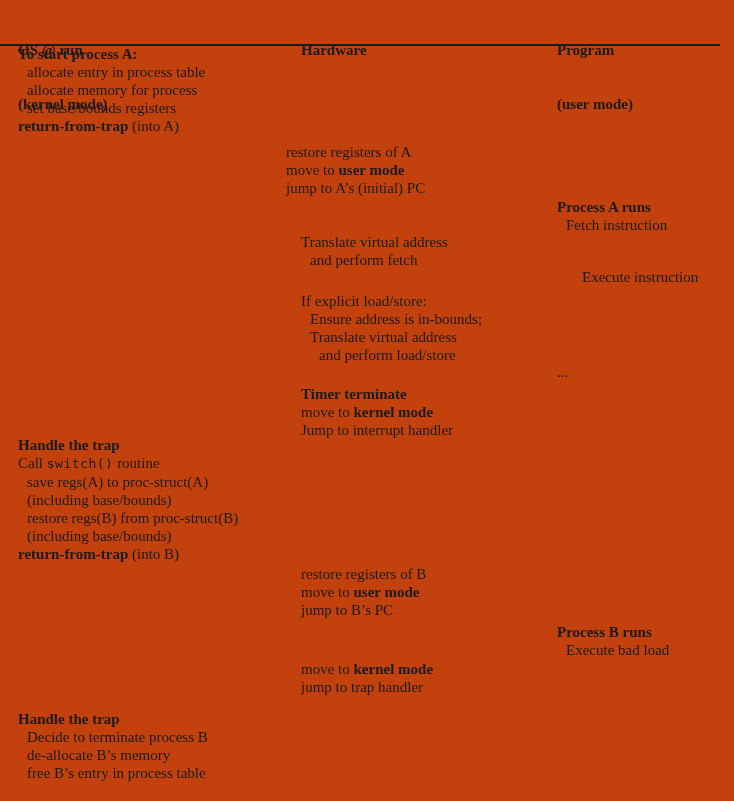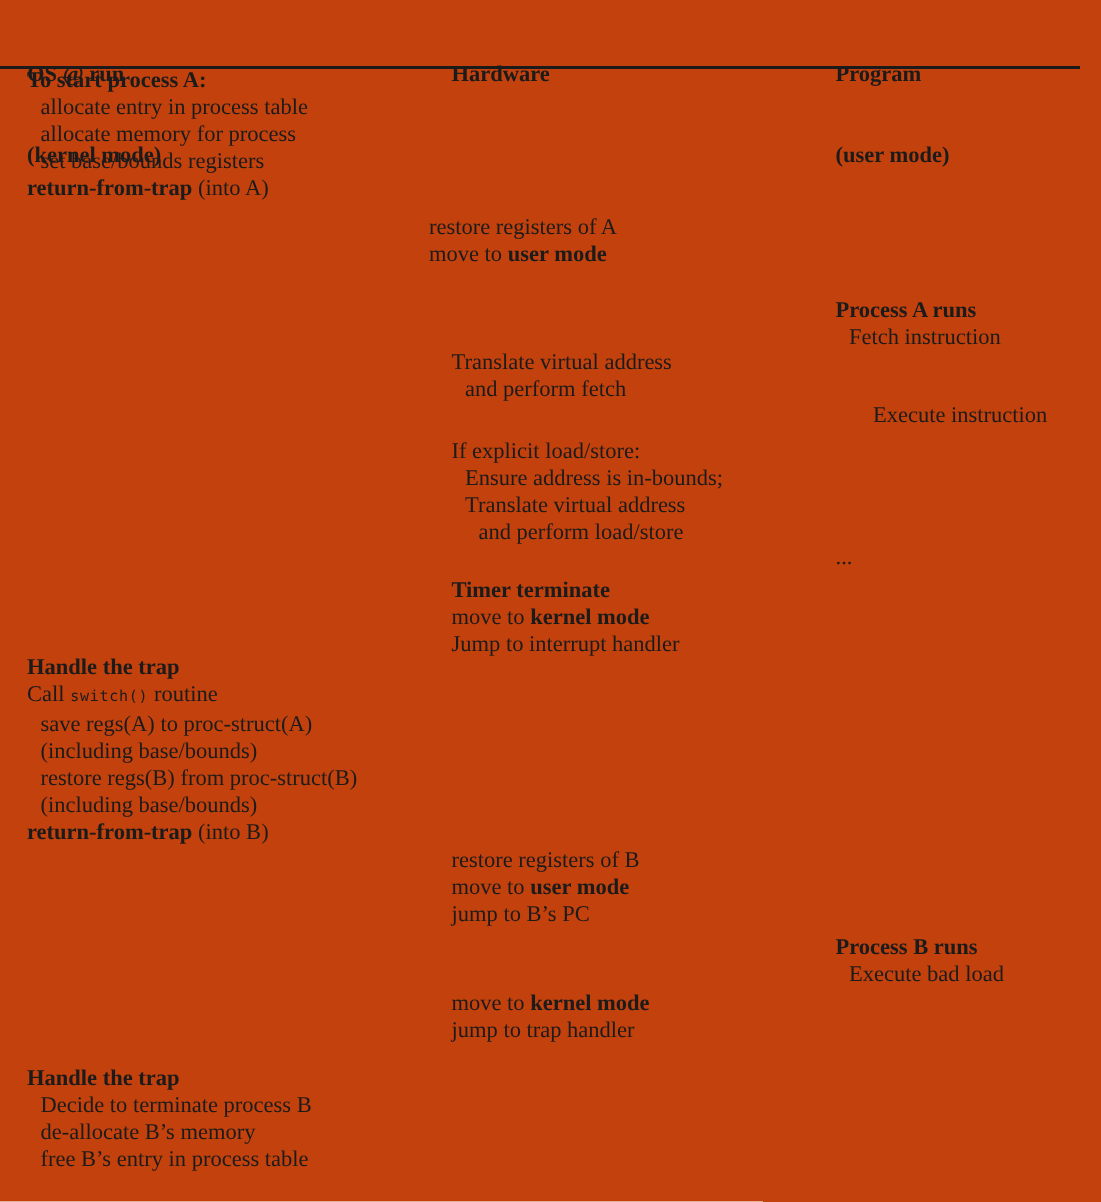--- a/index.html
+++ b/index.html
@@ -36,21 +36,21 @@
     position: absolute;
     white-space: pre;
   }
   .line {
     white-space: pre;
   }
   .seg { white-space: pre; }
   .seg.bold { font-weight: bold; font-family: Liberation Serif, serif; }
   .seg.mono {
     font-family: "DejaVu Sans Mono", monospace;
-    font-size: 10px;
+    font-size: 13px;
     letter-spacing: 0.5px;
     text-align: right;
   }
 </style>
 </head>
 <body>
 
 <div class="page">
 
   <div class="col-head" style="left:18px">
@@ -63,21 +63,21 @@
   </div>
 
   <div class="col-head" style="left:557px">
     <div>Program</div>
     <div>(user mode)</div>
   </div>
 
   <div class="rule"></div>
 
 <div class="group" style="left: 18px; top: 45px;"><div class="line" style="padding-left: 0px;"><span class="seg bold">To start process A:</span></div><div class="line" style="padding-left: 9px;"><span class="seg">allocate entry in process table</span></div><div class="line" style="padding-left: 9px;"><span class="seg">allocate memory for process</span></div><div class="line" style="padding-left: 9px;"><span class="seg">set base/bounds registers</span></div><div class="line" style="padding-left: 0px;"><span class="seg bold">return-from-trap</span><span class="seg"> (into A)</span></div></div>
-    <div class="group" style="left: 286px; top: 143px;"><div class="line" style="padding-left: 0px;"><span class="seg">restore registers of A</span></div><div class="line" style="padding-left: 0px;"><span class="seg">move to </span><span class="seg bold">user mode</span></div></div>
+    <div class="group" style="left: 286px; top: 143px;"><div class="line" style="padding-left: 0px;"><span class="seg">restore registers of A</span></div><div class="line" style="padding-left: 0px;"><span class="seg">move to </span><span class="seg bold">user mode</span></div><div class="line" style="padding-left: 0px;"><span class="seg">jump to A’s (initial) PC</span></div></div>
     <div class="group" style="left: 557px; top: 198px;"><div class="line" style="padding-left: 0px;"><span class="seg bold">Process A runs</span></div><div class="line" style="padding-left: 9px;"><span class="seg">Fetch instruction</span></div></div>
     <div class="group" style="left: 301px; top: 233px;"><div class="line" style="padding-left: 0px;"><span class="seg">Translate virtual address</span></div><div class="line" style="padding-left: 9px;"><span class="seg">and perform fetch</span></div></div>
     <div class="group" style="left: 573px; top: 268px;"><div class="line" style="padding-left: 9px;"><span class="seg">Execute instruction</span></div></div>
     <div class="group" style="left: 301px; top: 292px;"><div class="line" style="padding-left: 0px;"><span class="seg">If explicit load/store:</span></div><div class="line" style="padding-left: 9px;"><span class="seg">Ensure address is in-bounds;</span></div><div class="line" style="padding-left: 9px;"><span class="seg">Translate virtual address</span></div><div class="line" style="padding-left: 18px;"><span class="seg">and perform load/store</span></div></div>
     <div class="group" style="left: 557px; top: 363px;"><div class="line" style="padding-left: 0px;"><span class="seg">...</span></div></div>
     <div class="group" style="left: 301px; top: 385px;"><div class="line" style="padding-left: 0px;"><span class="seg bold">Timer terminate</span></div><div class="line" style="padding-left: 0px;"><span class="seg">move to </span><span class="seg bold">kernel mode</span></div><div class="line" style="padding-left: 0px;"><span class="seg">Jump to interrupt handler</span></div></div>
     <div class="group" style="left: 18px; top: 436px;"><div class="line" style="padding-left: 0px;"><span class="seg bold">Handle the trap</span></div><div class="line" style="padding-left: 0px;"><span class="seg">Call </span><span class="seg mono">switch()</span><span class="seg"> routine</span></div><div class="line" style="padding-left: 9px;"><span class="seg">save regs(A) to proc-struct(A)</span></div><div class="line" style="padding-left: 9px;"><span class="seg">(including base/bounds)</span></div><div class="line" style="padding-left: 9px;"><span class="seg">restore regs(B) from proc-struct(B)</span></div><div class="line" style="padding-left: 9px;"><span class="seg">(including base/bounds)</span></div><div class="line" style="padding-left: 0px;"><span class="seg bold">return-from-trap</span><span class="seg"> (into B)</span></div></div>
     <div class="group" style="left: 301px; top: 565px;"><div class="line" style="padding-left: 0px;"><span class="seg">restore registers of B</span></div><div class="line" style="padding-left: 0px;"><span class="seg">move to </span><span class="seg bold">user mode</span></div><div class="line" style="padding-left: 0px;"><span class="seg">jump to B’s PC</span></div></div>
     <div class="group" style="left: 557px; top: 623px;"><div class="line" style="padding-left: 0px;"><span class="seg bold">Process B runs</span></div><div class="line" style="padding-left: 9px;"><span class="seg">Execute bad load</span></div></div>
     <div class="group" style="left: 301px; top: 660px;"><div class="line" style="padding-left: 0px;"><span class="seg">move to </span><span class="seg bold">kernel mode</span></div><div class="line" style="padding-left: 0px;"><span class="seg">jump to trap handler</span></div></div>

